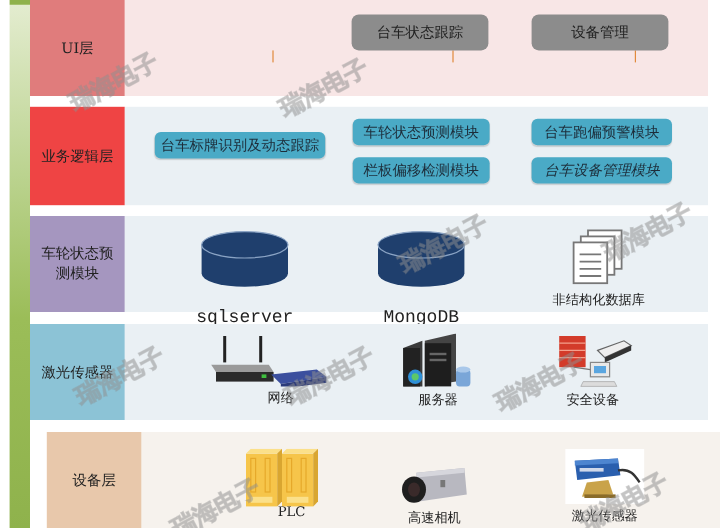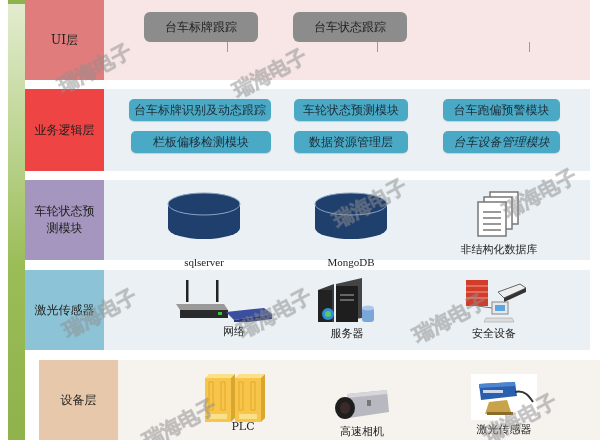--- a/index.html
+++ b/index.html
@@ -14,49 +14,48 @@
            font-size: 12px; color: #222; line-height: 17px; padding: 0 4px; box-sizing: border-box; }
   .area { position: absolute; left: 79px; top: 0; right: 0; height: 100%; }
   .gbox { position: absolute; background: #8c8c8c; border-radius: 6px; color: #222;
           font-size: 12px; display: flex; align-items: center; justify-content: center; }
   .conn { position: absolute; width: 1px; background: #e28a3c; }
   .bbox { position: absolute; background: #4aaac6; border-radius: 5px; color: #1d2d3a;
           font-size: 12px; display: flex; align-items: center; justify-content: center;
           box-shadow: 0 1px 1px rgba(0,0,0,0.15); }
   .item { position: absolute; display: flex; flex-direction: column; align-items: center; }
   .caption { font-size: 11px; color: #222; margin-top: 2px; white-space: nowrap; }
-  .mono { font-family: Liberation Serif, serif; font-size: 11px; margin-top: 16px; }
+  .mono { font-family: Liberation Mono, monospace; font-size: 15px; margin-top: 16px; }
   .wm { position: absolute; font-size: 20px; color: rgba(150,150,150,0.28); font-weight: bold;
         transform: rotate(-28deg); white-space: nowrap; pointer-events: none;
         font-family: "DejaVu Sans", sans-serif; -webkit-text-stroke: 1px rgba(140,140,140,0.35); }
 </style>
 </head>
 <body>
 
 <div class="side-bar"></div>
 
 <div class="band" style="top:0;height:80px;">
   <div class="label" style="background:#e07c7c;">UI层</div>
   <div class="area" style="background:#f8e6e6;">
     <div class="conn" style="left:123px;top:42px;height:10px;"></div>
     <div class="conn" style="left:273px;top:42px;height:10px;"></div>
     <div class="conn" style="left:425px;top:42px;height:10px;"></div>
-    <div class="gbox" style="left:40px;top:12px;width:114px;height:30px;">台车标牌跟踪</div>
     <div class="gbox" style="left:189px;top:12px;width:114px;height:30px;">台车状态跟踪</div>
+    <div class="gbox" style="left:339px;top:12px;width:114px;height:30px;">设备管理</div>
   </div>
 </div>
 
 <div class="band" style="top:89px;height:82px;">
   <div class="label" style="background:#ef4444;">业务逻辑层</div>
   <div class="area" style="background:#eaf0f4;">
-    <div class="bbox" style="left:25px;top:10px;width:142px;height:22px;">台车标牌识别及动态跟踪</div>
+    <div class="bbox" style="left:25px;top:21px;width:142px;height:22px;">台车标牌识别及动态跟踪</div>
     <div class="bbox" style="left:190px;top:10px;width:114px;height:22px;">车轮状态预测模块</div>
     <div class="bbox" style="left:339px;top:10px;width:117px;height:22px;">台车跑偏预警模块</div>
-    <div class="bbox" style="left:27px;top:42px;width:140px;height:22px;">栏板偏移检测模块</div>
-    <div class="bbox" style="left:190px;top:42px;width:114px;height:22px;">数据资源管理层</div>
+    <div class="bbox" style="left:190px;top:42px;width:114px;height:22px;">栏板偏移检测模块</div>
     <div class="bbox" style="left:339px;top:42px;width:117px;height:22px;font-style:italic;">台车设备管理模块</div>
   </div>
 </div>
 
 <div class="band" style="top:180px;height:80px;">
   <div class="label" style="background:#a596bf;">车轮状态预测模块</div>
   <div class="area" style="background:#eaf0f4;">
     <div class="item" style="left:60px;top:12px;width:80px;">
       <svg width="76" height="48" viewBox="0 0 76 48">
         <path d="M2 12 V36 A36 11 0 0 0 74 36 V12 Z" fill="#1f3f6d"></path>
@@ -94,21 +93,21 @@
         <rect x="12" y="2" width="2.5" height="22" fill="#222"></rect>
         <rect x="42" y="2" width="2.5" height="22" fill="#222"></rect>
         <polygon points="2,26 50,26 54,32 6,32" fill="#9a9a9a"></polygon>
         <rect x="6" y="32" width="48" height="8" fill="#2a2a2a"></rect>
         <rect x="44" y="34" width="4" height="3" fill="#3fbf3f"></rect>
         <polygon points="52,34 90,30 98,36 60,42" fill="#3b4f9e"></polygon>
         <polygon points="60,42 98,36 98,41 60,46" fill="#2b3a7a"></polygon>
       </svg>
       <span class="caption" style="margin-left:10px;">网络</span>
     </div>
-    <div class="item" style="left:203px;top:8px;width:80px;align-items:center;">
+    <div class="item" style="left:221px;top:8px;width:80px;align-items:center;">
       <svg width="70" height="46" viewBox="0 0 70 46">
         <polygon points="6,12 22,6 22,44 6,44" fill="#3a3a3a"></polygon>
         <rect x="6" y="12" width="14" height="32" fill="#222"></rect>
         <polygon points="24,6 50,0 50,40 24,44" fill="#444"></polygon>
         <rect x="24" y="8" width="22" height="36" fill="#1e1e1e"></rect>
         <rect x="28" y="16" width="14" height="2" fill="#666"></rect>
         <rect x="28" y="21" width="14" height="2" fill="#666"></rect>
         <circle cx="16" cy="36" r="6" fill="#2e8fd6"></circle>
         <circle cx="16" cy="36" r="3" fill="#5cc86a"></circle>
         <rect x="50" y="30" width="12" height="14" rx="3" fill="#7aa6d8"></rect>

